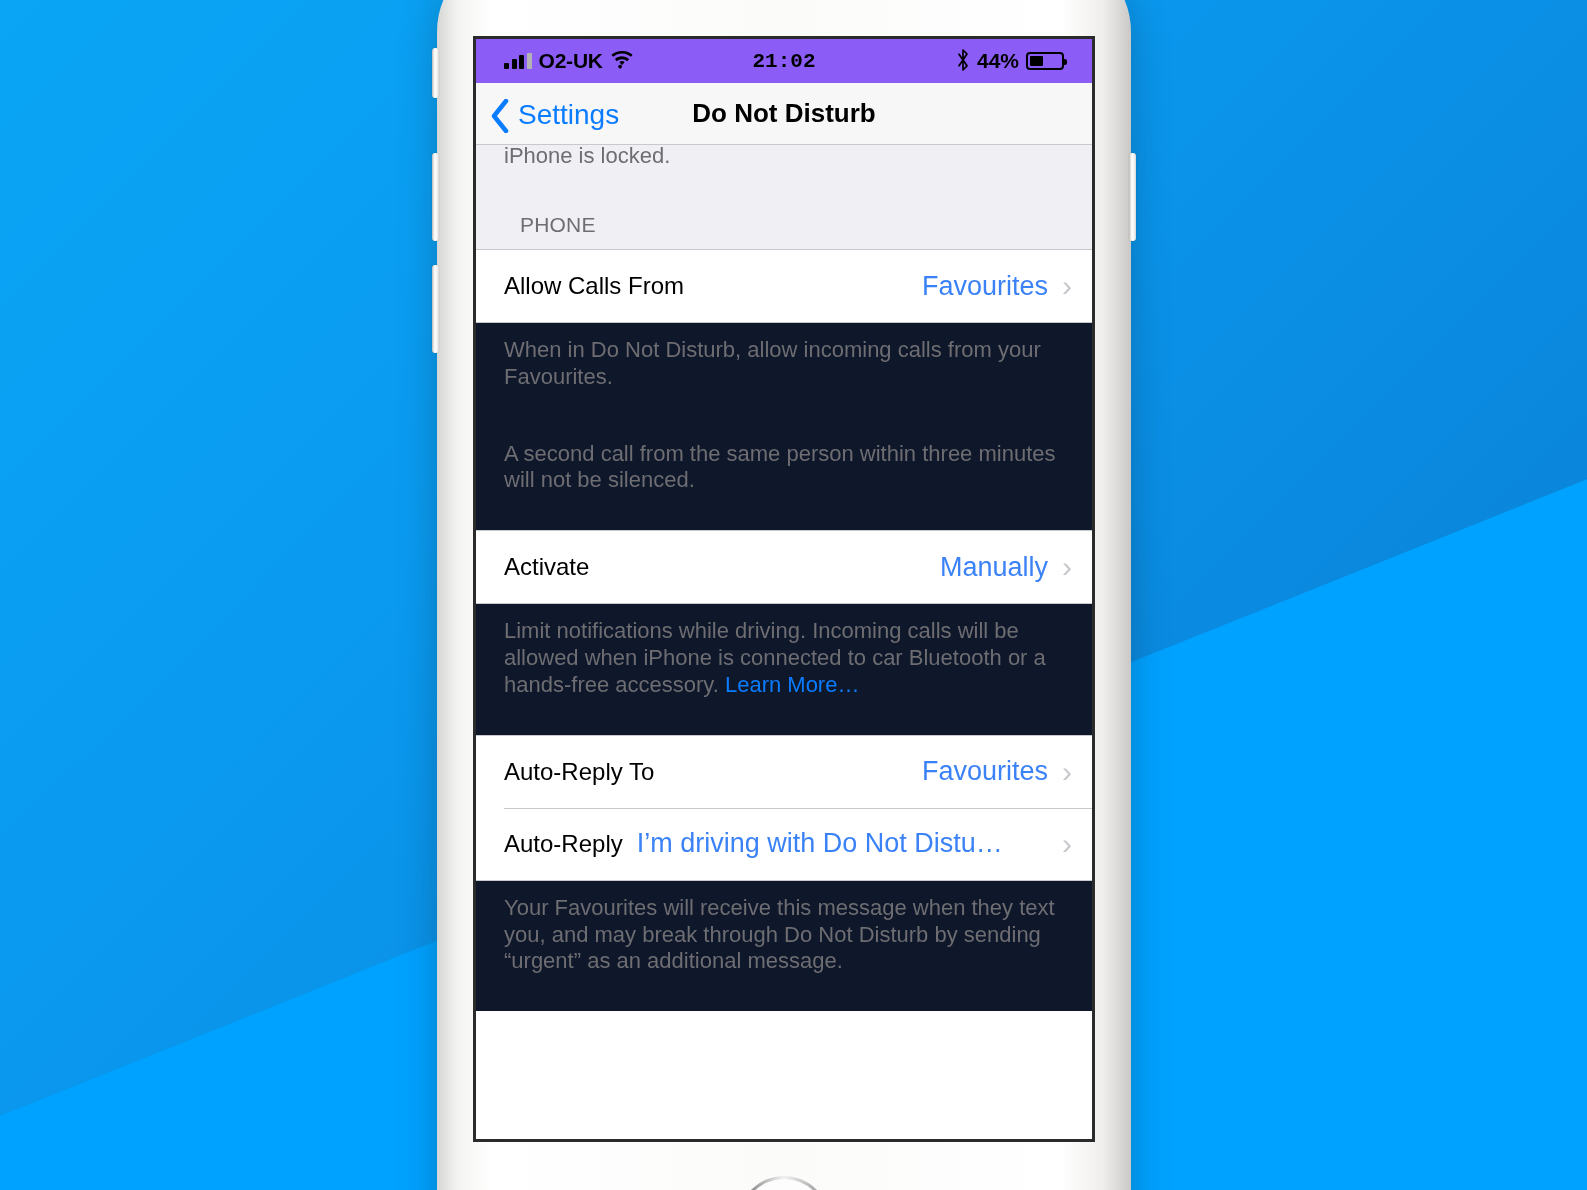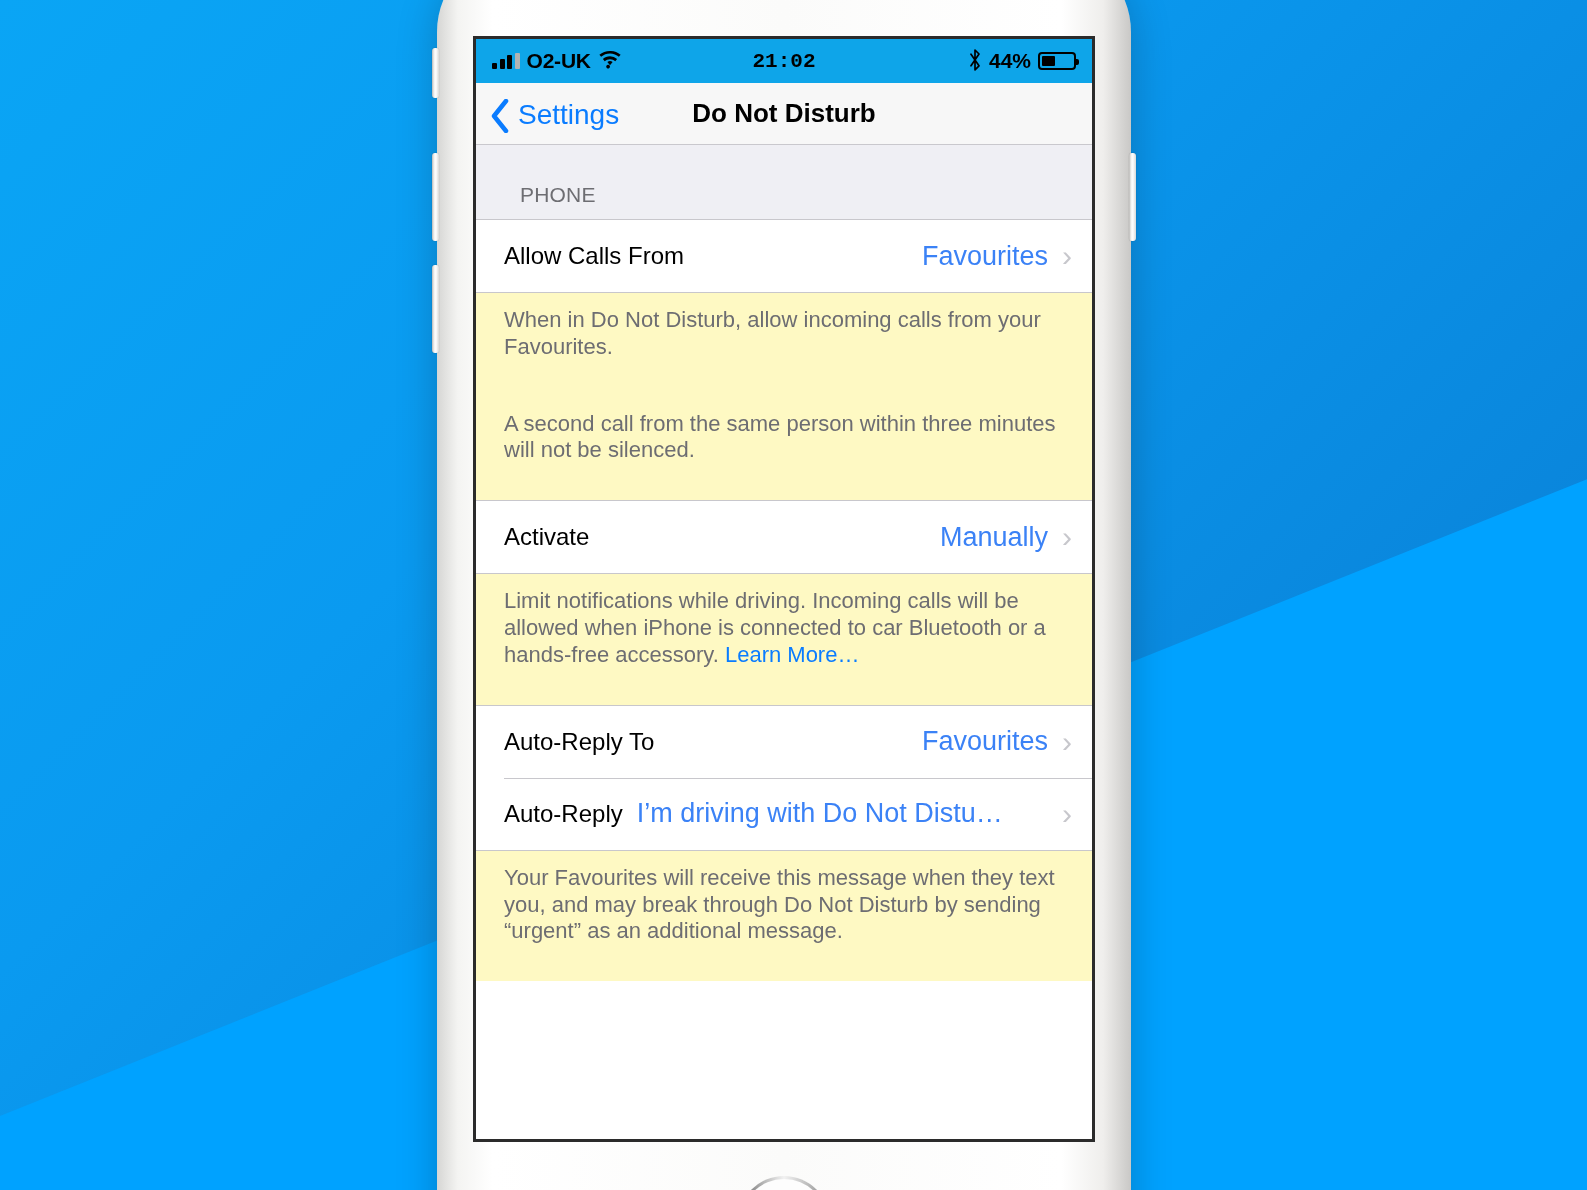--- a/index.html
+++ b/index.html
@@ -82,24 +82,24 @@
     background-image:
       linear-gradient(#fdfdfd,#fdfdfd),
       conic-gradient(from 180deg, #9a9a9a, #d8d8d8, #6e6e6e, #f2f2f2, #8d8d8d, #cfcfcf, #9a9a9a);
     background-origin: border-box;
     background-clip: content-box, border-box;
   }
 
   
   #status-bar {
     height: 44px;
-    background: #0ea5e9;
+    background: #8b5cf6;
     display: flex;
     align-items: center;
-    padding: 0 16px;
+    padding: 0 28px;
     font-size: 21px;
     font-weight: bold;
     color: #000;
     position: relative;
   }
   .sb-left, .sb-right {
     display: flex;
     align-items: center;
     gap: 7px;
     flex: 1;
@@ -240,21 +240,21 @@
     font-size: 30px;
     line-height: 1;
     font-weight: 300;
   }
 
   .footer {
     color: #6d6d72;
     font-size: 22px;
     line-height: 1.22;
     padding: 14px 28px 0 28px;
-    background: #fef9c3;
+    background: #0f172a;
   }
   .footer.tall { padding-bottom: 36px; }
   .footer a { color: #0a7cff; text-decoration: none; }
 
   
   .switch {
     margin-left: auto;
     width: 82px;
     height: 48px;
     border-radius: 24px;
@@ -333,20 +333,21 @@
             <path d="M16 2L4 17l12 15" fill="none" stroke="#0A7CFF" stroke-width="4.5" stroke-linecap="round" stroke-linejoin="round"></path>
           </svg>
         </span>
         <span>Settings</span>
       </div>
       <div id="nav-title">Do Not Disturb</div>
     </div>
 
     <div id="table">
 
+      <div class="cut-text">iPhone is locked.</div>
       <div class="group-spacer"></div>
 
       <div class="section-header">PHONE</div>
 
       <div class="cells">
         <div class="cell">
           <span class="cell-title">Allow Calls From</span>
           <span class="cell-value">Favourites</span>
           <span class="chevron">›</span>
         </div>

